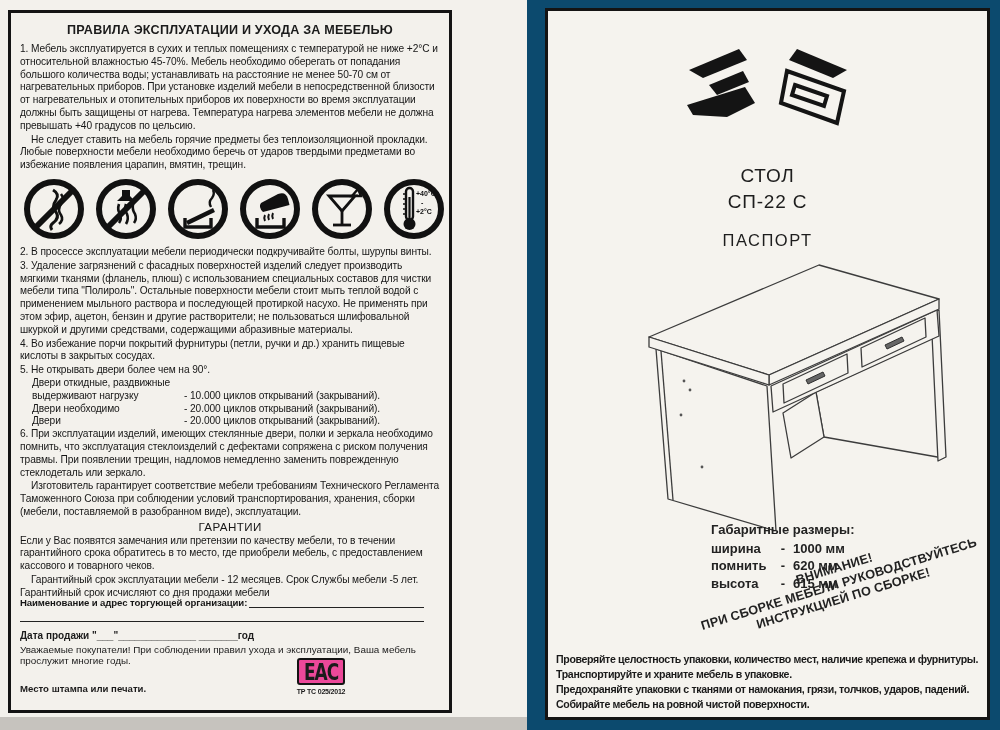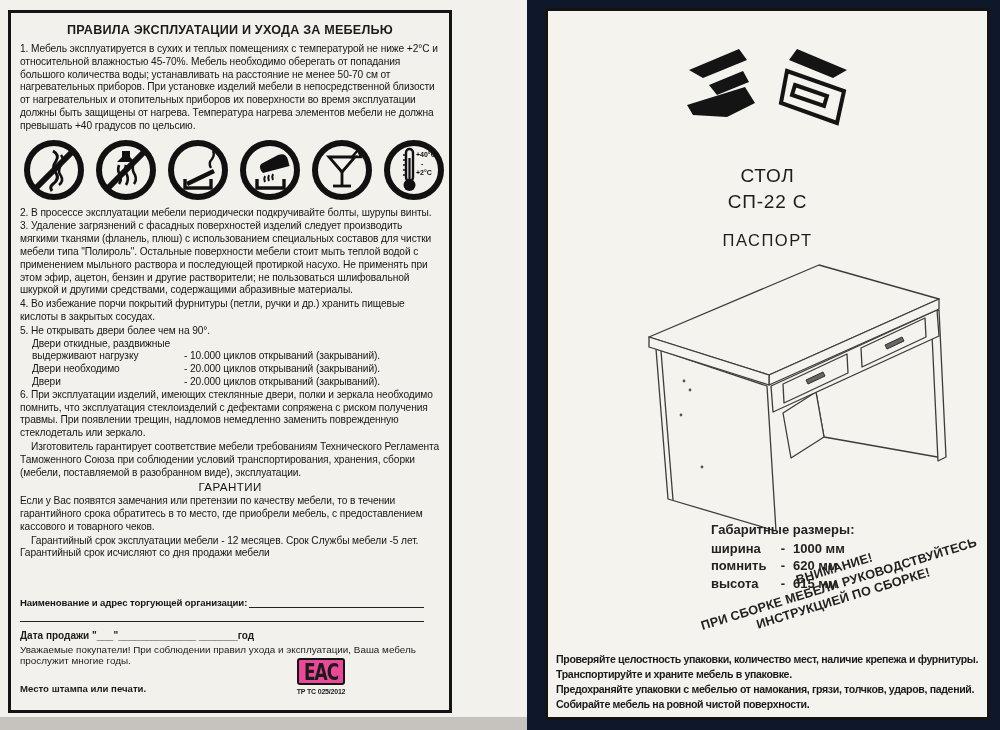--- a/index.html
+++ b/index.html
@@ -1,21 +1,21 @@
 <!DOCTYPE html>
 <html><head>
 <meta charset="utf-8">
 <style>
   * { margin:0; padding:0; box-sizing:border-box; }
   html,body { width:1000px; height:730px; background:#b9b6b1; font-family:"Liberation Sans","DejaVu Sans",sans-serif; }
   #stage { position:relative; width:1000px; height:730px; background:#c6c3be; overflow:hidden; color:#1b1b1b; }
 
   .page { position:absolute; background:#f3f1ec; }
   #left-page  { left:0;   top:0; width:599px; height:717px; }
-  #right-page { left:527px; top:0; width:473px; height:730px; background:#0f172a;padding-left:36px; }
+  #right-page { left:527px; top:0; width:473px; height:730px; background:#0c4a6e;padding-left:36px; }
 
   .frame { position:absolute; border:3px solid #141414; background:#f3f1ec; }
   #left-frame  { left:8px;  top:10px; width:444px; height:703px; padding:6px 9px 0 9px; overflow:hidden; }
   #right-frame { left:18px; top:8px;  width:445px; height:712px; background:#f5f3ee; }
 
   
   .body-txt { font-size:10.2px; line-height:12.8px; letter-spacing:-0.1px; color:#161616; }
   .para { margin-bottom:1px; }
   .indent { text-indent:11px; }
   #rules-title { text-align:center; font-weight:bold; font-size:12.6px; letter-spacing:0.2px; margin:4px 0 6px 0; }
@@ -60,20 +60,21 @@
 <body>
 
 <div id="stage">
 
   <div class="page" id="left-page">
     <div class="frame" id="left-frame">
 
       <div id="rules-title">ПРАВИЛА  ЭКСПЛУАТАЦИИ И УХОДА ЗА МЕБЕЛЬЮ</div>
 
       <div class="body-txt para">1. Мебель эксплуатируется в сухих и теплых помещениях с температурой не ниже +2°С и относительной влажностью 45-70%. Мебель необходимо оберегать от попадания большого количества воды; устанавливать на расстояние не менее 50-70 см от нагревательных приборов. При установке изделий мебели в непосредственной близости от нагревательных и отопительных приборов их поверхности во время эксплуатации должны быть защищены от  нагрева. Температура нагрева элементов мебели не должна превышать +40 градусов по цельсию.</div>
+      <div class="body-txt para indent">Не следует ставить на мебель горячие предметы без теплоизоляционной прокладки. Любые поверхности мебели необходимо беречь от ударов твердыми предметами во избежание появления царапин, вмятин, трещин.</div>
 
       <div id="care-icons">
 
         <svg class="picto" viewBox="0 0 64 64">
           <circle cx="32" cy="32" r="27" fill="none" stroke="#111" stroke-width="6"></circle>
           <path d="M31 13 q7 4 3 10 q-5 7 0 12 q4 6 -3 11 q-4 3 -1 7" fill="none" stroke="#111" stroke-width="3"></path>
           <path d="M39 17 q4 5 0 10 q-4 6 0 11 q3 5 -2 9" fill="none" stroke="#111" stroke-width="2.6"></path>
           <line x1="13" y1="51" x2="51" y2="13" stroke="#111" stroke-width="6"></line>
         </svg>
 
@@ -239,20 +240,20 @@
 
       <div id="attention">
         <div>ВНИМАНИЕ!</div>
         <div>ПРИ СБОРКЕ МЕБЕЛИ РУКОВОДСТВУЙТЕСЬ</div>
         <div>ИНСТРУКЦИЕЙ ПО СБОРКЕ!</div>
       </div>
 
       <div id="handling-notes">
         <div>Проверяйте целостность упаковки, количество мест, наличие крепежа и фурнитуры.</div>
         <div>Транспортируйте и храните мебель в упаковке.</div>
-        <div>Предохраняйте упаковки с мебелью от намокания, грязи, толчков, ударов, падений.</div>
+        <div>Предохраняйте упаковки с тканями от намокания, грязи, толчков, ударов, падений.</div>
         <div>Собирайте мебель на ровной чистой поверхности.</div>
       </div>
 
     </div>
   </div>
 
 </div>
 
 </body></html>

